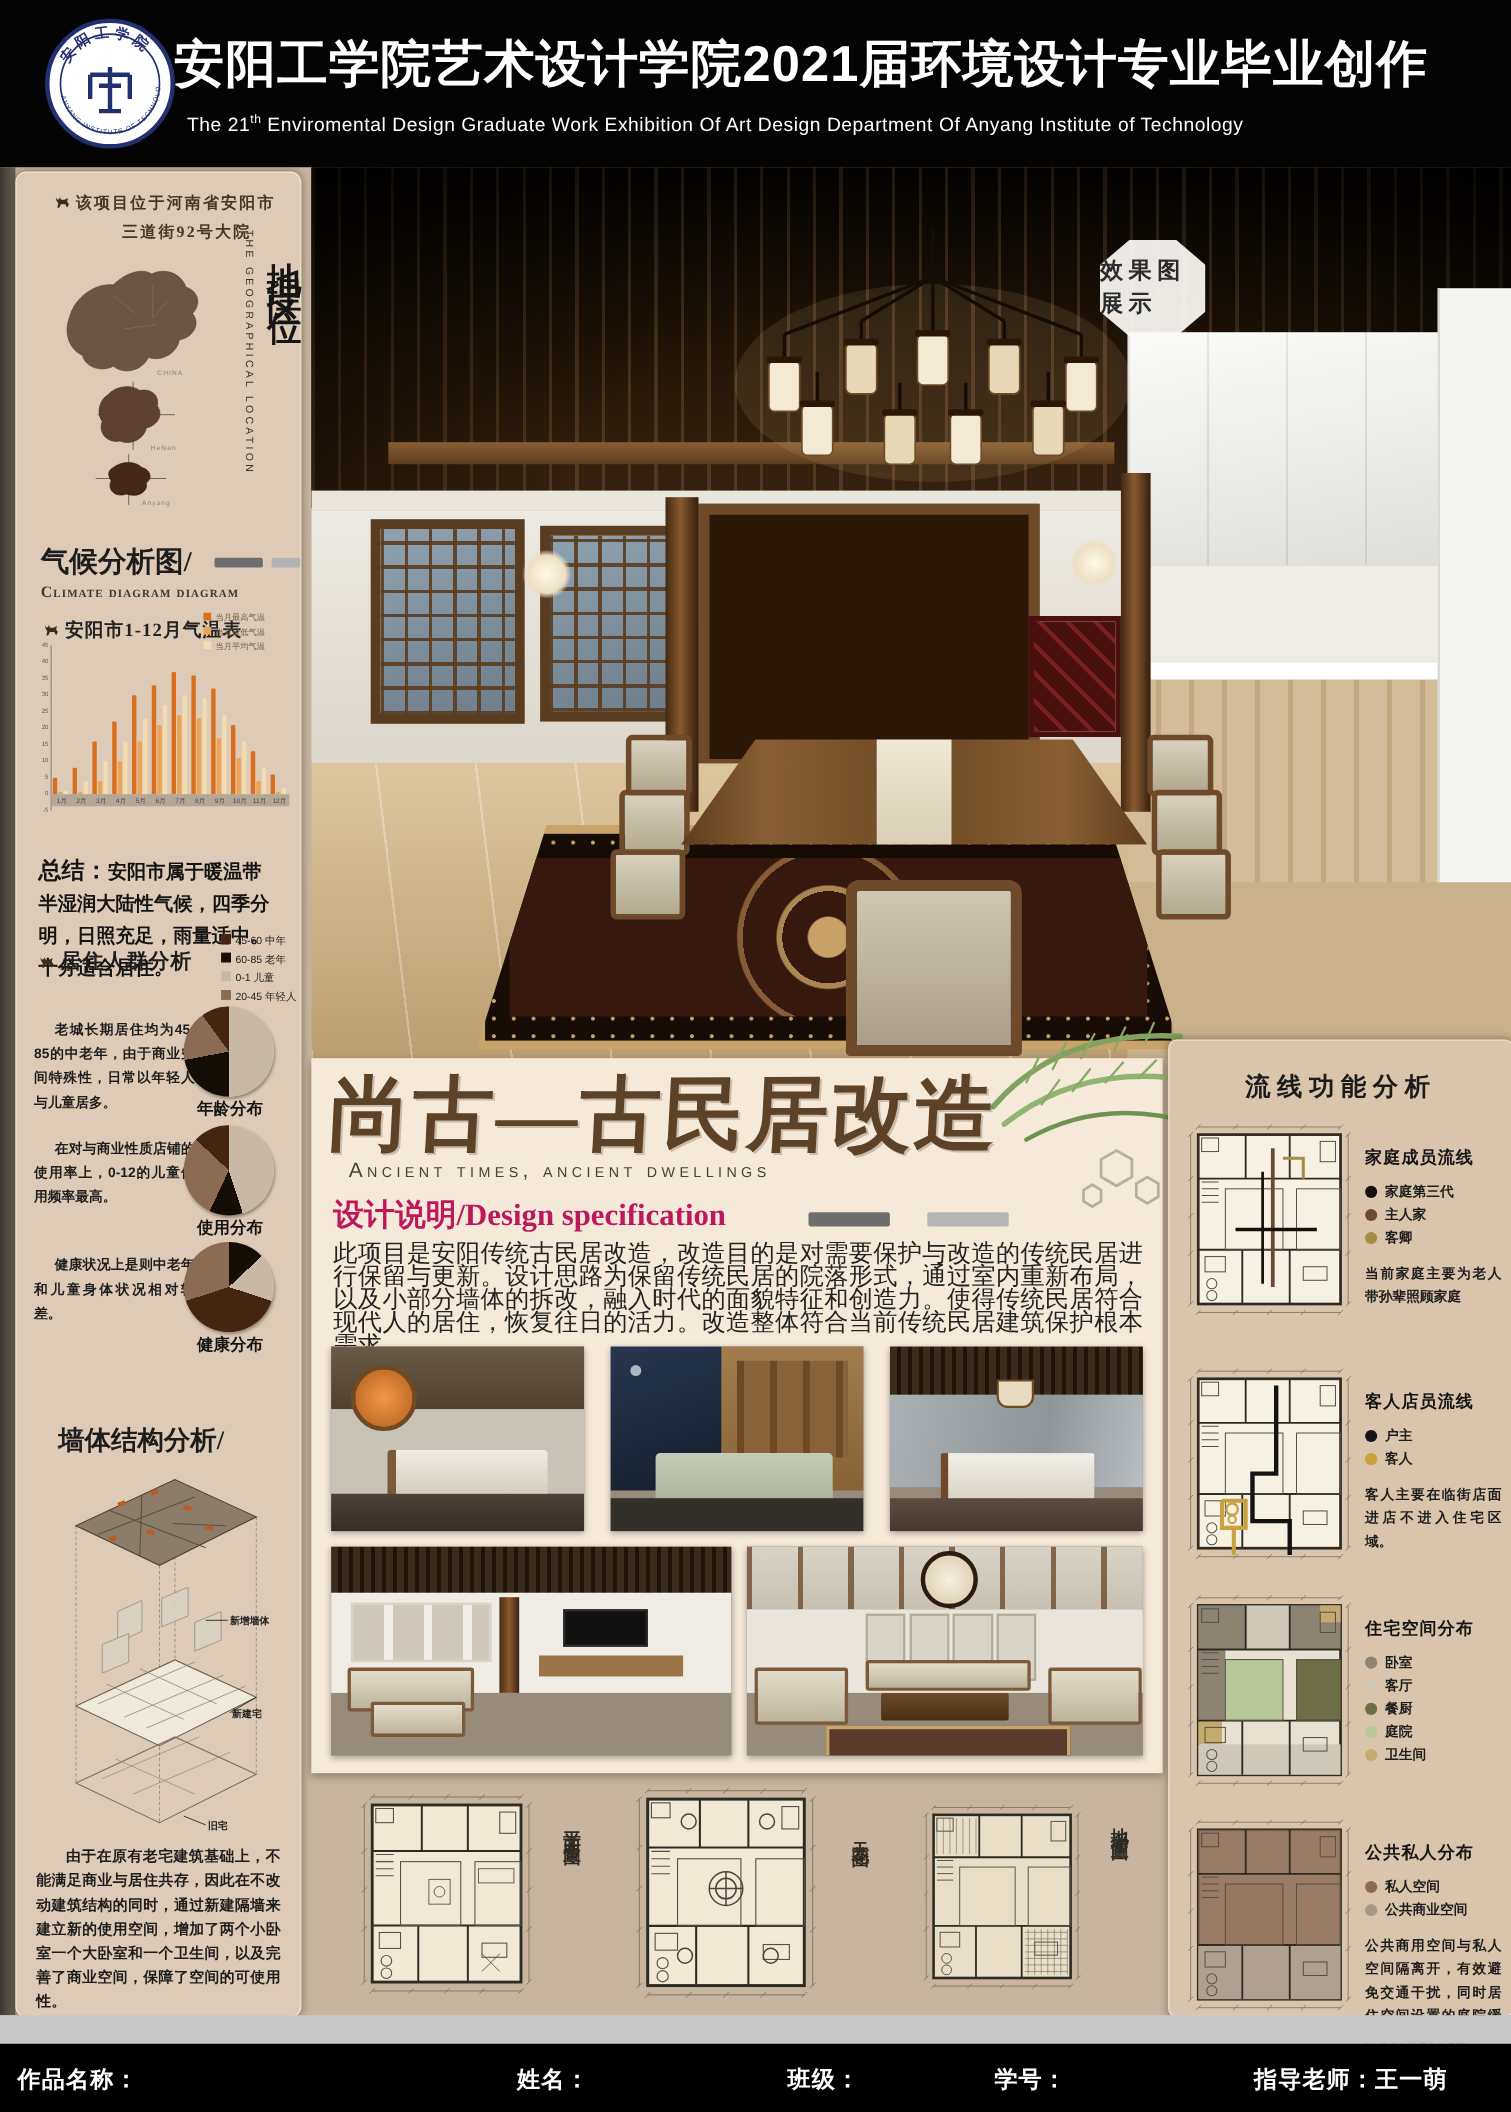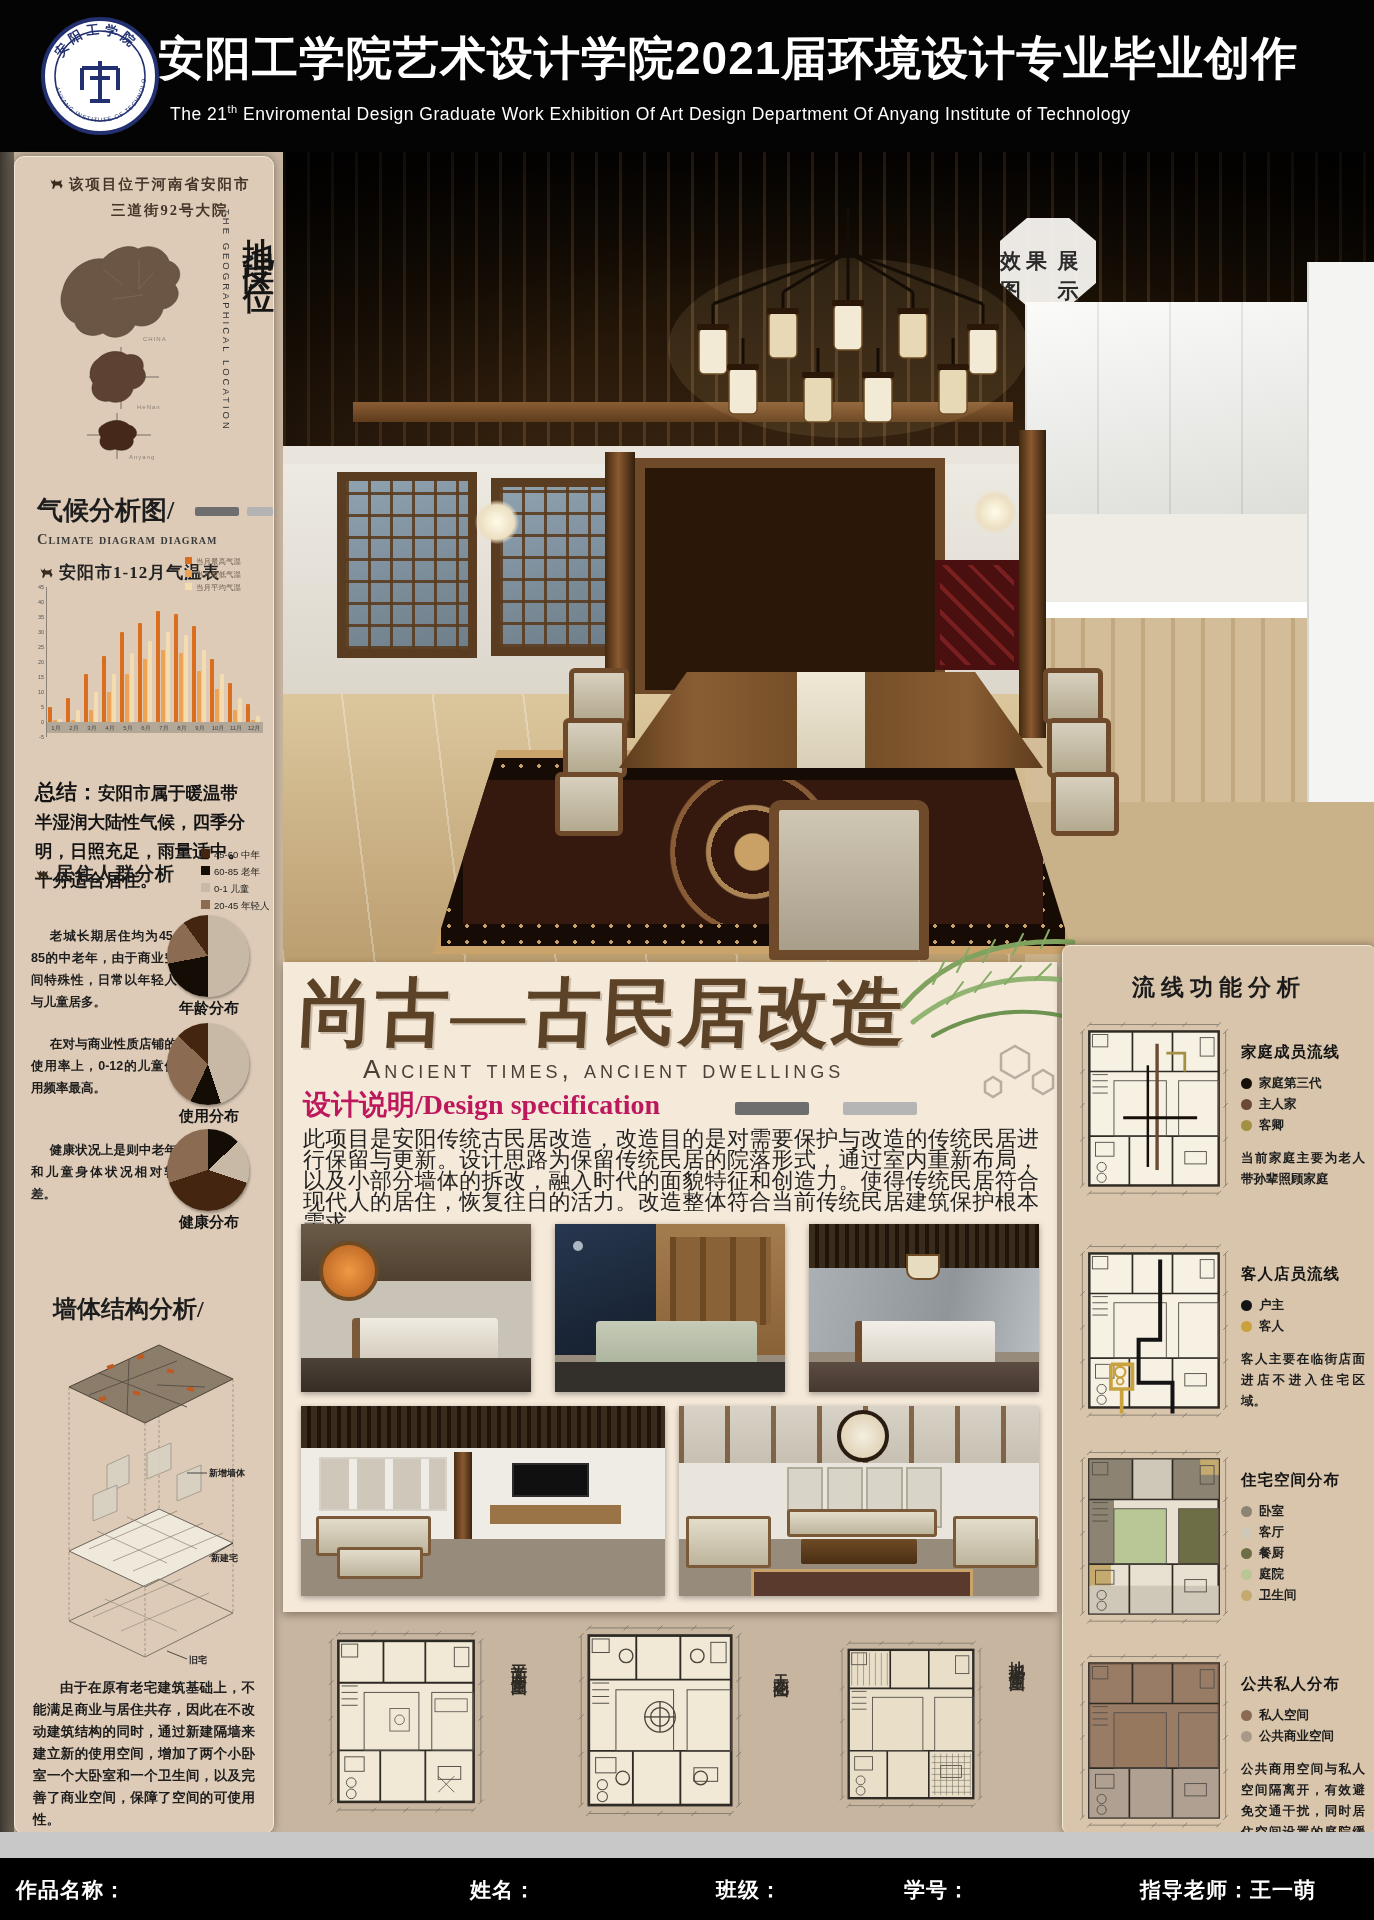--- a/index.html
+++ b/index.html
@@ -131,29 +131,29 @@
      background:linear-gradient(90deg,#5e3c1c,#8a5e34 18%,#6e4a24 50%,#8a5e34 82%,#5e3c1c);}
   .ht-runner{position:absolute;left:42%;top:0;width:16%;height:100%;background:linear-gradient(#efe8d6,#d9cfb6);}
   .h-chair{position:absolute;background:linear-gradient(#d8d0be,#b3a98f);border:5px solid #6e4a2a;border-radius:6px;}
   .h-chair-fg{position:absolute;left:486px;top:648px;width:140px;height:140px;border-radius:12px 12px 4px 4px;
      border:10px solid #6e4a2a;background:linear-gradient(#cfc6b4,#a99e8a);}
   .chand{position:absolute;left:350px;top:56px;width:430px;height:270px;}
 
   
   .badge{position:absolute;left:1000px;top:218px;width:96px;height:88px;background:rgba(252,250,245,.93);
      clip-path:polygon(28% 0,72% 0,100% 26%,100% 74%,72% 100%,28% 100%,0 74%,0 26%);
-     display:flex;flex-direction:row;align-items:flex-end;justify-content:center;
+     display:flex;flex-direction:column;align-items:flex-start;justify-content:center;
      font-size:21px;font-weight:bold;color:#2b2b2b;letter-spacing:5px;line-height:30px;}
 
   
   .main-title{position:absolute;left:16px;top:2px;font-family:"Liberation Serif",serif;font-weight:900;
      font-size:74px;color:#5c4227;letter-spacing:2px;transform:skewX(-3deg);white-space:nowrap;
      text-shadow:2px 2px 0 rgba(80,55,28,.25);}
-  .main-sub{position:absolute;left:34px;top:92px;font-size:26px;font-variant:small-caps;letter-spacing:4px;
-     color:#4a4238;font-weight:500;white-space:nowrap;margin-left:46px;}
+  .main-sub{position:absolute;left:34px;top:92px;font-size:19px;font-variant:small-caps;letter-spacing:4px;
+     color:#4a4238;font-weight:500;white-space:nowrap;}
   .spec-h{position:absolute;left:20px;top:124px;font-family:"Liberation Serif",serif;font-weight:bold;
      font-size:28px;color:#be185d;white-space:nowrap;}
   .sb1{left:452px;top:140px;width:74px;height:13px;background:#6e6e6e;}
   .sb2{left:560px;top:140px;width:74px;height:13px;background:#b5b5b5;}
   .spec-p{position:absolute;left:20px;top:166px;width:736px;font-size:22px;line-height:21px;color:#232323;
      text-align:justify;}
   .thumb{position:absolute;overflow:hidden;box-shadow:0 2px 6px rgba(0,0,0,.35);background:#978b7c;}
   .palm{position:absolute;left:590px;top:-36px;width:220px;height:200px;pointer-events:none;}
 
   

